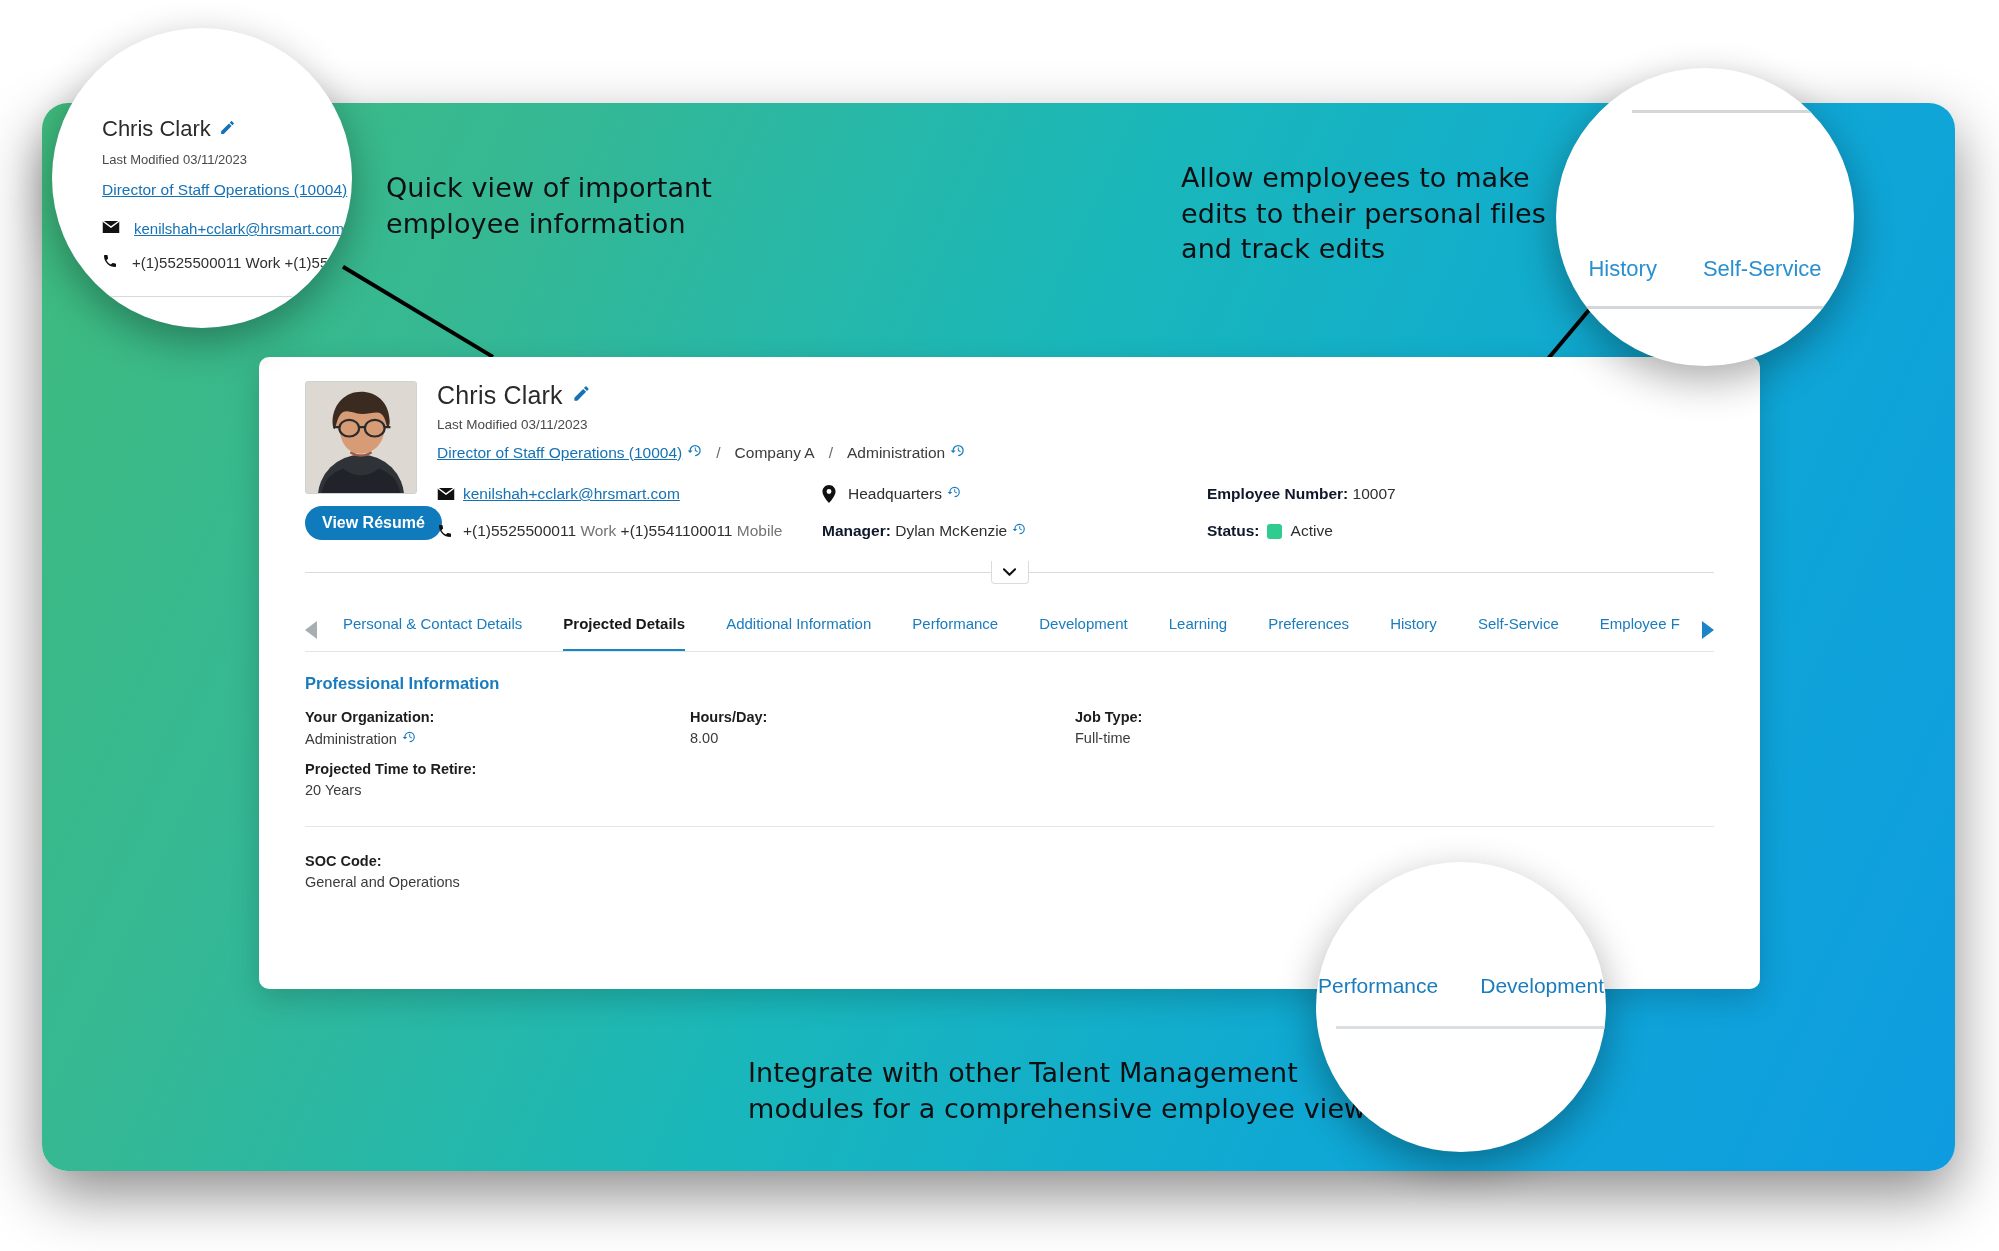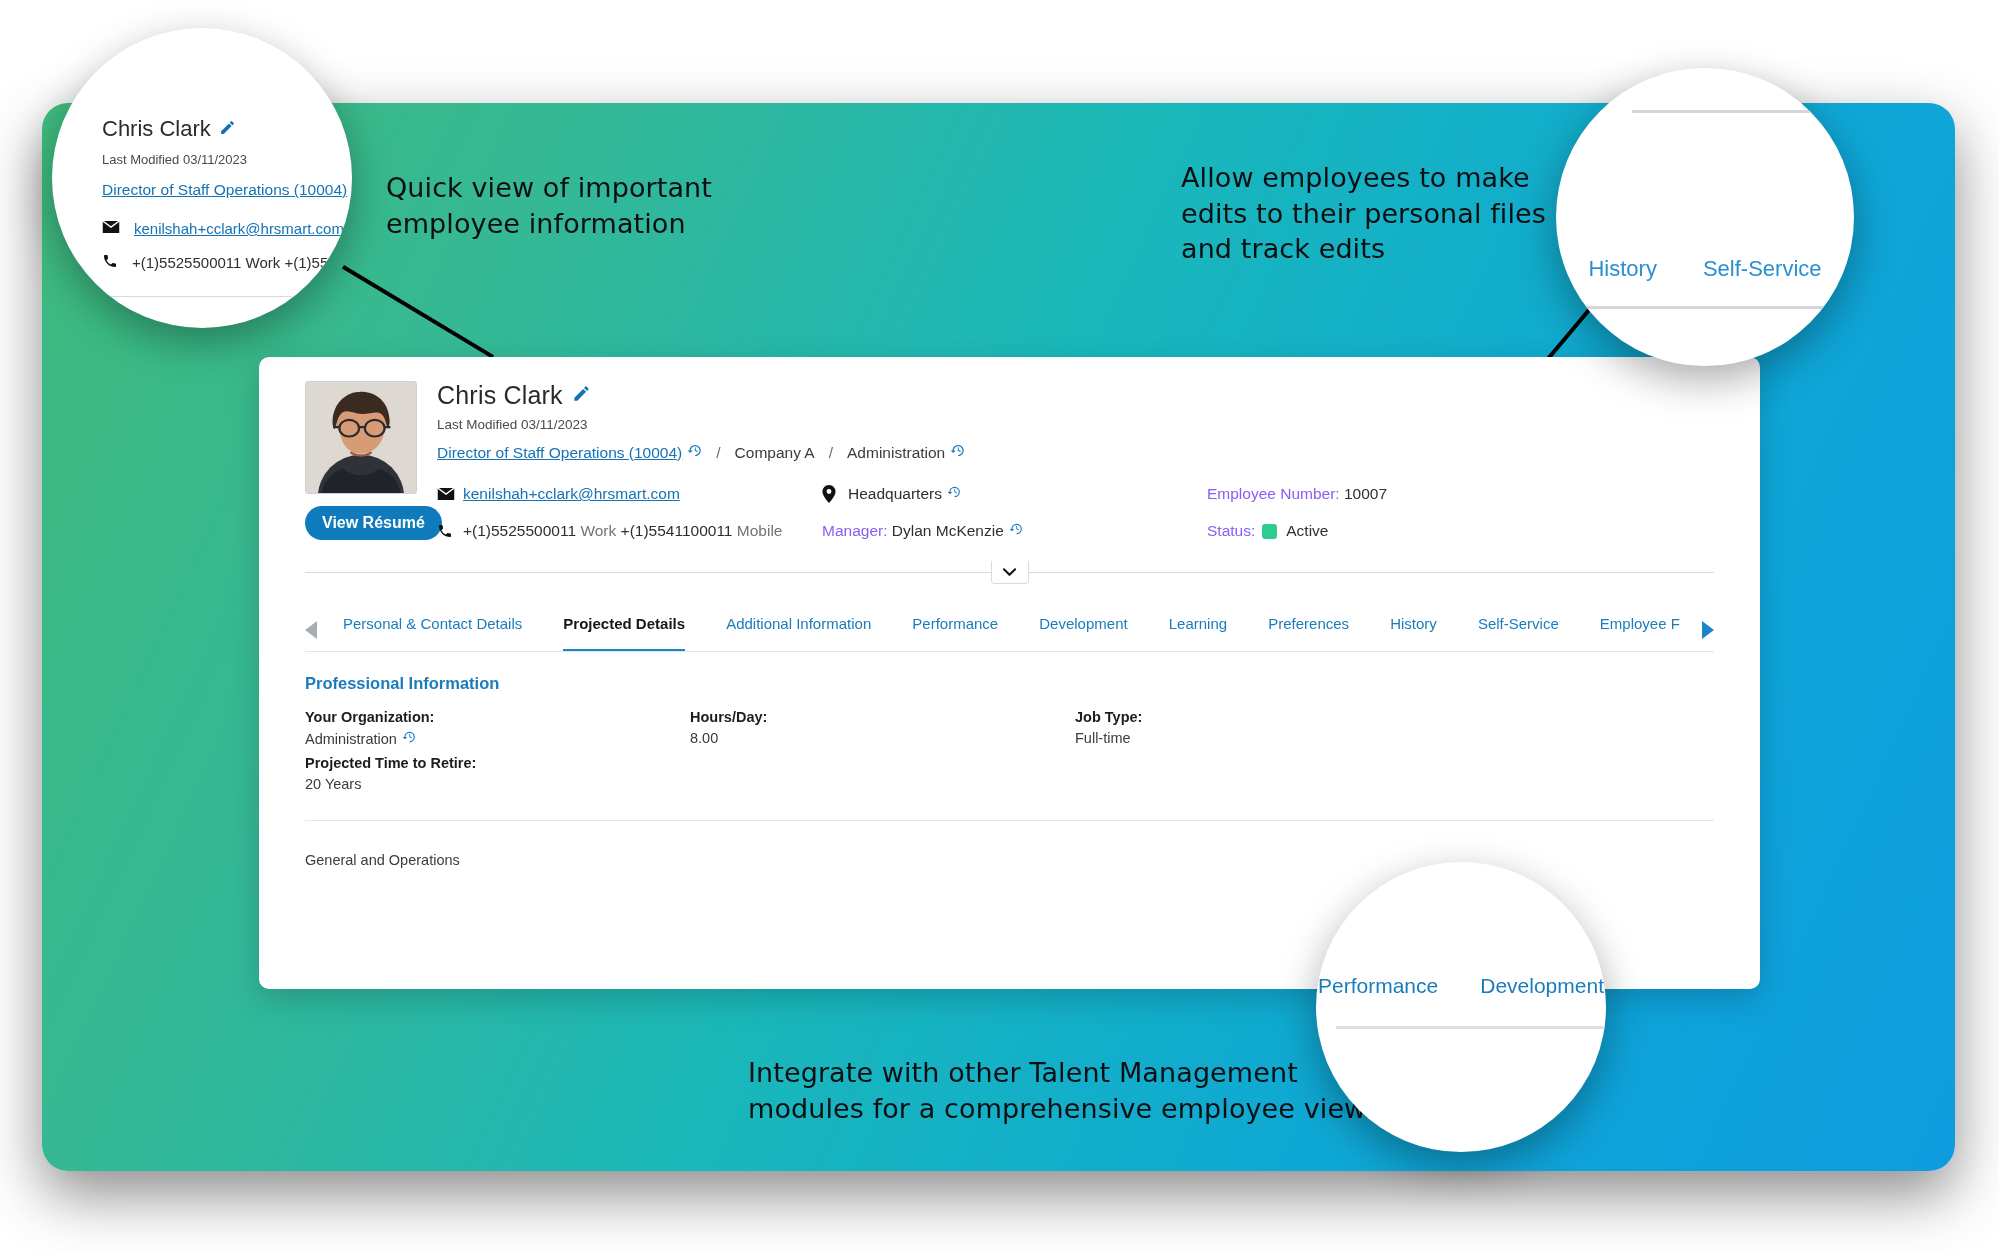--- a/index.html
+++ b/index.html
@@ -104,21 +104,21 @@
     margin-top: 23px;
     display: grid;
     grid-template-columns: 385px 385px auto;
     row-gap: 19px;
   }
   .d-cell { font-size: 15.5px; color: #2f2f2f; display: flex; align-items: center; }
   .d-ic { width: 26px; flex: 0 0 26px; display: inline-flex; align-items: center; }
   .mail-link { color: #1572b5; text-decoration: underline; }
   .ph-num { color: #2f2f2f; }
   .ph-lbl { color: #737373; }
-  .lbl-bold { font-weight: normal; color: #8b5cf6; }
+  .lbl-bold { font-weight: bold; color: #0f172a; }
   .status-sq {
     display: inline-block; width: 15px; height: 15px;
     background: #2ecc8f; border-radius: 3px;
     margin: 0 9px 0 7px; vertical-align: -2px;
   }
 
   
   .divider-wrap { position: relative; margin: 24px 46px 0 46px; height: 17px; }
   .divider-line { position: absolute; left: 0; right: 0; top: 8px; height: 1px; background: #d9dcdf; }
   .collapse-btn {
@@ -152,21 +152,21 @@
     border-bottom: 3px solid transparent; margin-bottom: -1px;
   }
   .tab.active { color: #15171a; font-weight: bold; border-bottom-color: #1a86c7; }
 
   
   .content { padding: 22px 46px 0 46px; }
   .sec-title { font-size: 16.5px; color: #1a7cbd; font-weight: bold; margin-bottom: 16px; }
   .field-grid {
     display: grid;
     grid-template-columns: 385px 385px auto;
-    row-gap: 8px;
+    row-gap: 14px;
   }
   .f-label { font-size: 14.5px; font-weight: bold; color: #1d1d1d; display: flex; align-items: center; gap: 6px; }
   .f-value { font-size: 14.5px; color: #3b3b3b; margin-top: 5px; display: flex; align-items: center; gap: 5px; }
   .sec-sep { border-top: 1px solid #e4e7ea; margin: 28px 0 0 0; }
   .sec-gap { height: 26px; }
 
   
   .bubble {
     position: absolute;
     border-radius: 50%;
@@ -402,20 +402,21 @@
     </div>
 
     <div class="sec-sep"></div>
     <div class="sec-gap"></div>
 
     <div class="field-grid">
 
 
 
       <div>
+        <div class="f-label">SOC Code:</div>
         <div class="f-value">General and Operations</div>
       </div>
 
 
       <div></div>
       <div></div>
     </div>
 
   </div>
 </div>

